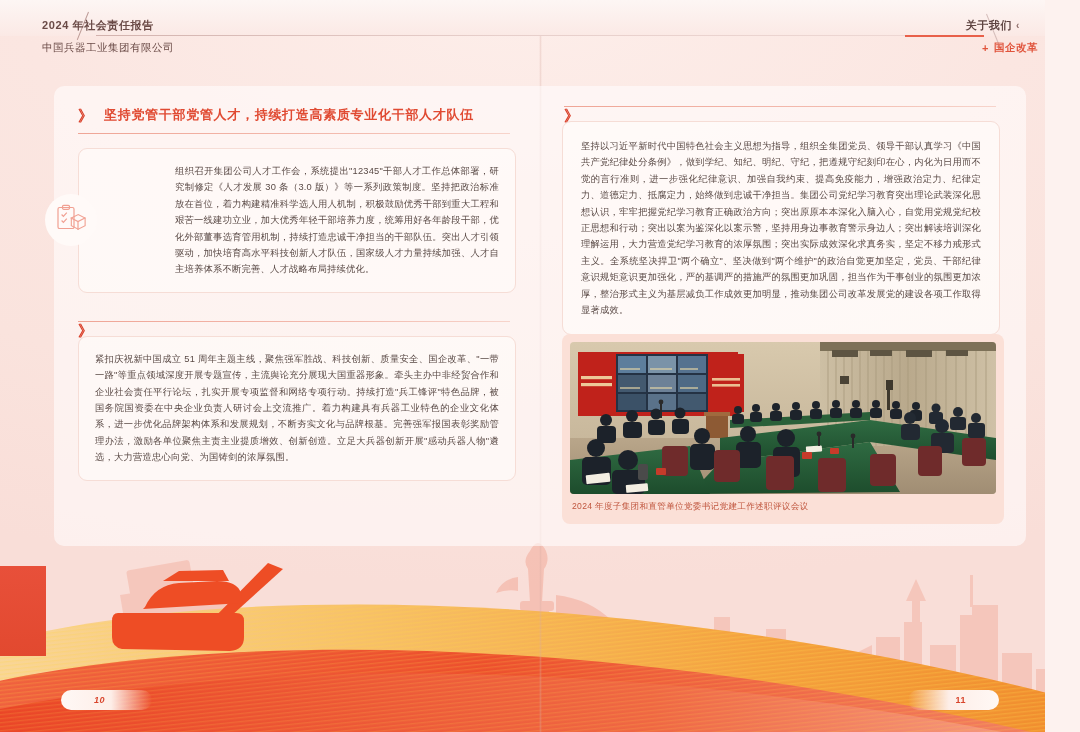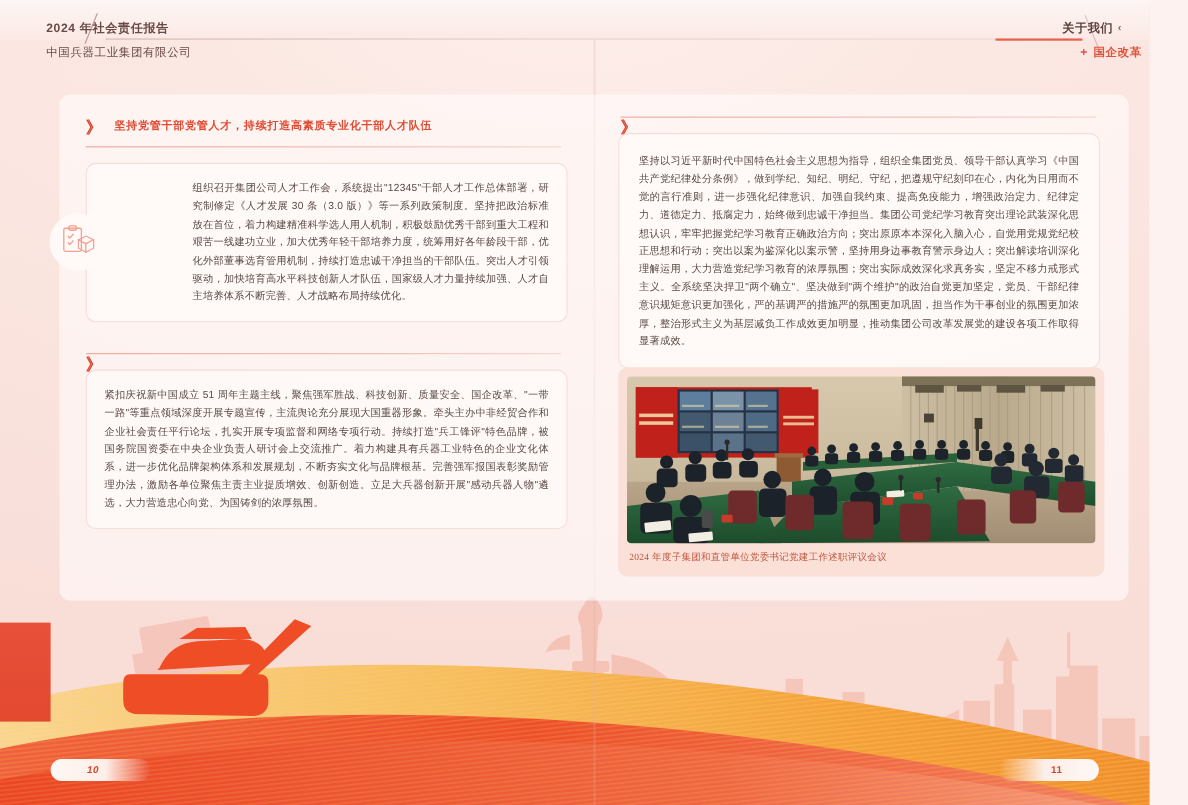--- a/index.html
+++ b/index.html
@@ -65,21 +65,21 @@
     z-index:10;
   }
   .colL{position:absolute;left:0;top:0;width:486px;height:460px;}
   .colR{position:absolute;left:486px;top:0;width:486px;height:460px;}
 
   .sec-hd{position:relative;margin:20px 30px 0 24px;}
   .sec-hd .arrows{
     position:absolute;left:0;top:1px;font-size:15px;color:#d9402a;font-weight:bold;letter-spacing:-3px;
   }
   .sec-hd .txt{
-    margin-left:26px;font-size:10px;font-weight:bold;color:#e04a32;letter-spacing:.7px;line-height:18px;
+    margin-left:26px;font-size:13px;font-weight:bold;color:#e04a32;letter-spacing:.7px;line-height:18px;
   }
   .sec-hd .rule{
     margin-top:9px;height:1px;
     background:linear-gradient(90deg,#efa596 0%,#f3bcb0 65%,#f7d4cb 100%);
   }
 
   .tbox{
     position:relative;margin:14px 24px 0 24px;
     border:1px solid #f6ddd6;border-radius:9px;
     background:rgba(255,253,252,.55);
@@ -98,31 +98,31 @@
   .tbox.r{margin:14px 26px 0 22px;padding:16px 18px;}
 
   
   .photo-wrap{
     position:absolute;left:22px;top:248px;width:442px;height:190px;
     background:#fbe0d7;border-radius:8px;padding:8px 8px 0 8px;box-sizing:border-box;
   }
   .photo{width:426px;height:152px;border-radius:4px;overflow:hidden;position:relative;display:block;}
   .photo svg{display:block;}
   .cap{
-    margin-top:7px;font-size:8.6px;color:#c0563f;letter-spacing:.3px;padding-left:2px;font-family:Liberation Serif, serif;
+    margin-top:7px;font-size:8.6px;color:#c0563f;letter-spacing:.3px;padding-left:2px;
   }
 
   
   .pgnum{
     position:absolute;bottom:22px;z-index:40;
     height:20px;min-width:58px;border-radius:10px;
     display:flex;align-items:center;justify-content:center;
     font-size:9px;color:#d8452c;font-weight:bold;letter-spacing:.5px;
   }
-  .pgnum.l{left:46px;background:linear-gradient(90deg,#fff8f5 0%,#fdeee8 55%,rgba(253,226,217,0) 100%);justify-content:flex-start;padding-left:33px;font-style:italic;}
+  .pgnum.l{left:61px;background:linear-gradient(90deg,#fff8f5 0%,#fdeee8 55%,rgba(253,226,217,0) 100%);justify-content:flex-start;padding-left:33px;font-style:italic;}
   .pgnum.r{right:46px;background:linear-gradient(270deg,#fff8f5 0%,#fdeee8 55%,rgba(253,226,217,0) 100%);justify-content:flex-end;padding-right:33px;}
 
   .spine{
     position:absolute;left:539px;top:0;width:3px;height:732px;z-index:5;
     background:linear-gradient(90deg,rgba(225,186,178,0) 0%,rgba(216,172,163,.30) 50%,rgba(225,186,178,0) 100%);
   }
 </style>
 </head>
 <body>
 

